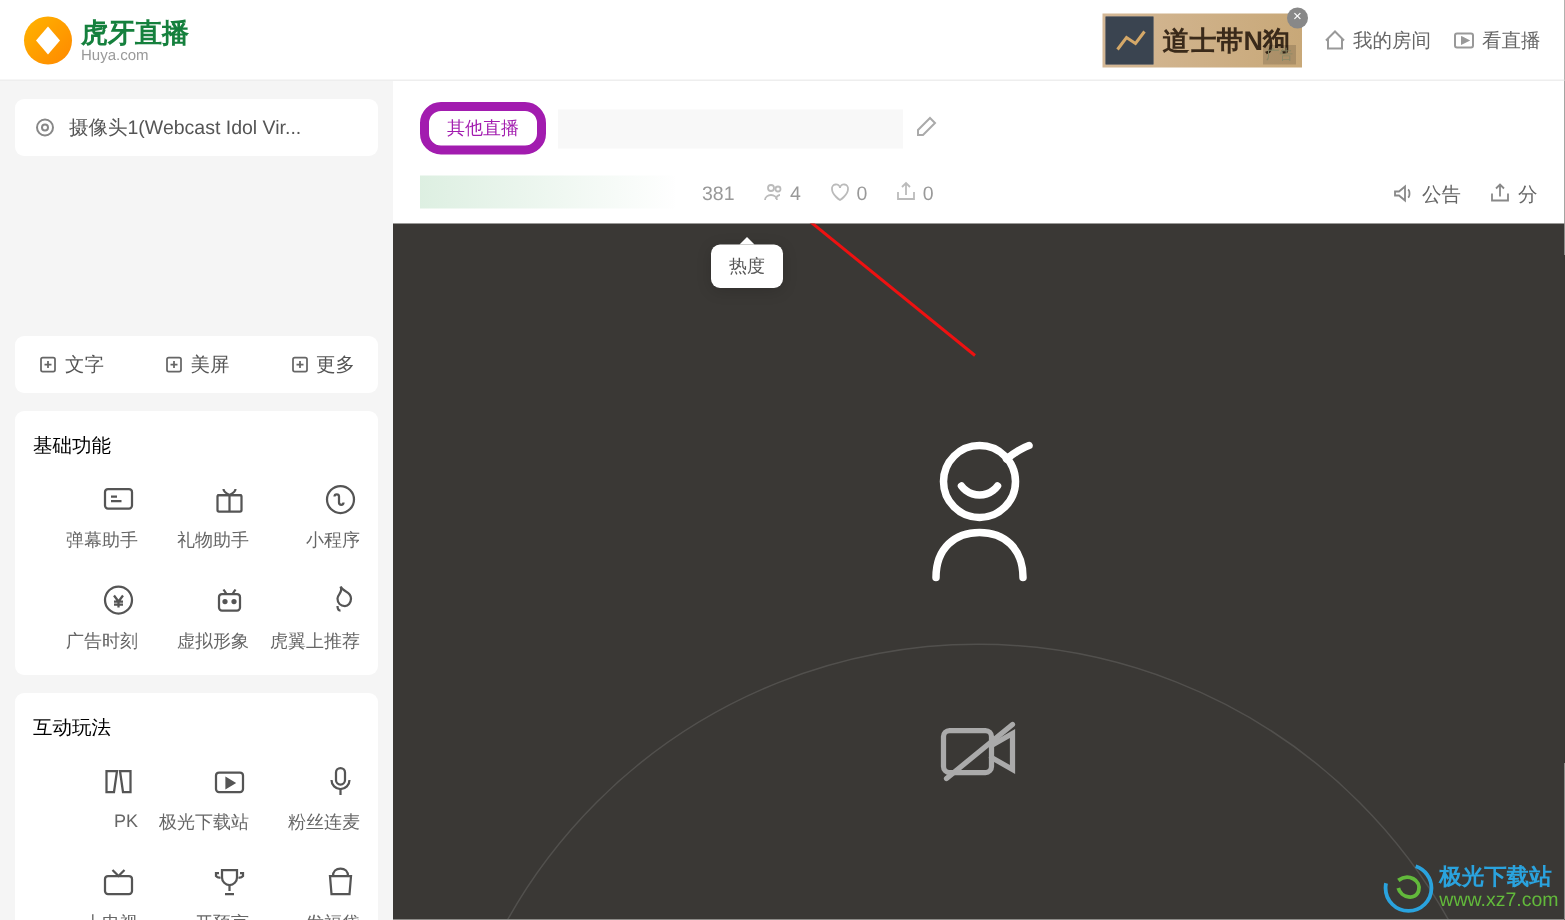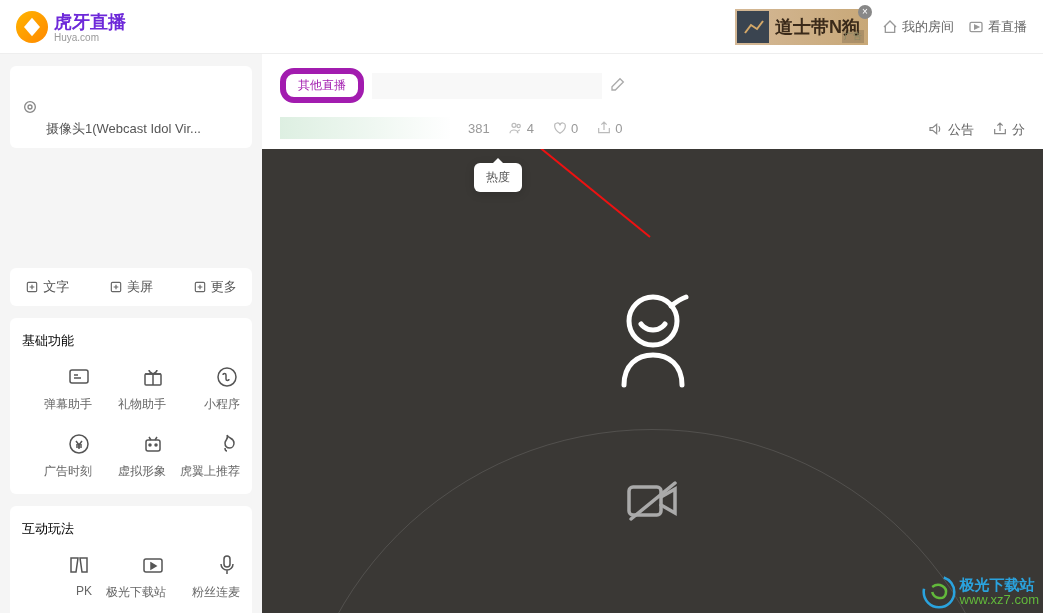--- a/index.html
+++ b/index.html
@@ -34,21 +34,21 @@
       height: 32px;
       background: linear-gradient(135deg, #ffb400, #ff8800);
       border-radius: 50%;
       display: flex;
       align-items: center;
       justify-content: center;
     }
     .logo-text {
       font-weight: bold;
       font-size: 18px;
-      color: #6d28d9;
+      color: #15803d;
     }
     .logo-sub {
       font-size: 10px;
       color: #999;
       margin-top: -2px;
     }
     .header-right {
       display: flex;
       align-items: center;
       gap: 14px;
@@ -123,21 +123,21 @@
       background: #fff;
       border-radius: 6px;
       padding: 10px 12px;
       display: flex;
       align-items: center;
       gap: 8px;
       margin-bottom: 120px;
       color: #555;
     }
     .camera-row svg { width: 16px; height: 16px; flex-shrink: 0; }
-    .camera-text { overflow: hidden; text-overflow: ellipsis; white-space: nowrap; flex: 1; margin-top: 44px; }
+    .camera-text { overflow: hidden; text-overflow: ellipsis; white-space: nowrap; flex: 1; }
     
     .tool-row {
       background: #fff;
       border-radius: 6px;
       padding: 10px 8px;
       display: flex;
       justify-content: space-around;
       margin-bottom: 12px;
       gap: 25px;
     }

